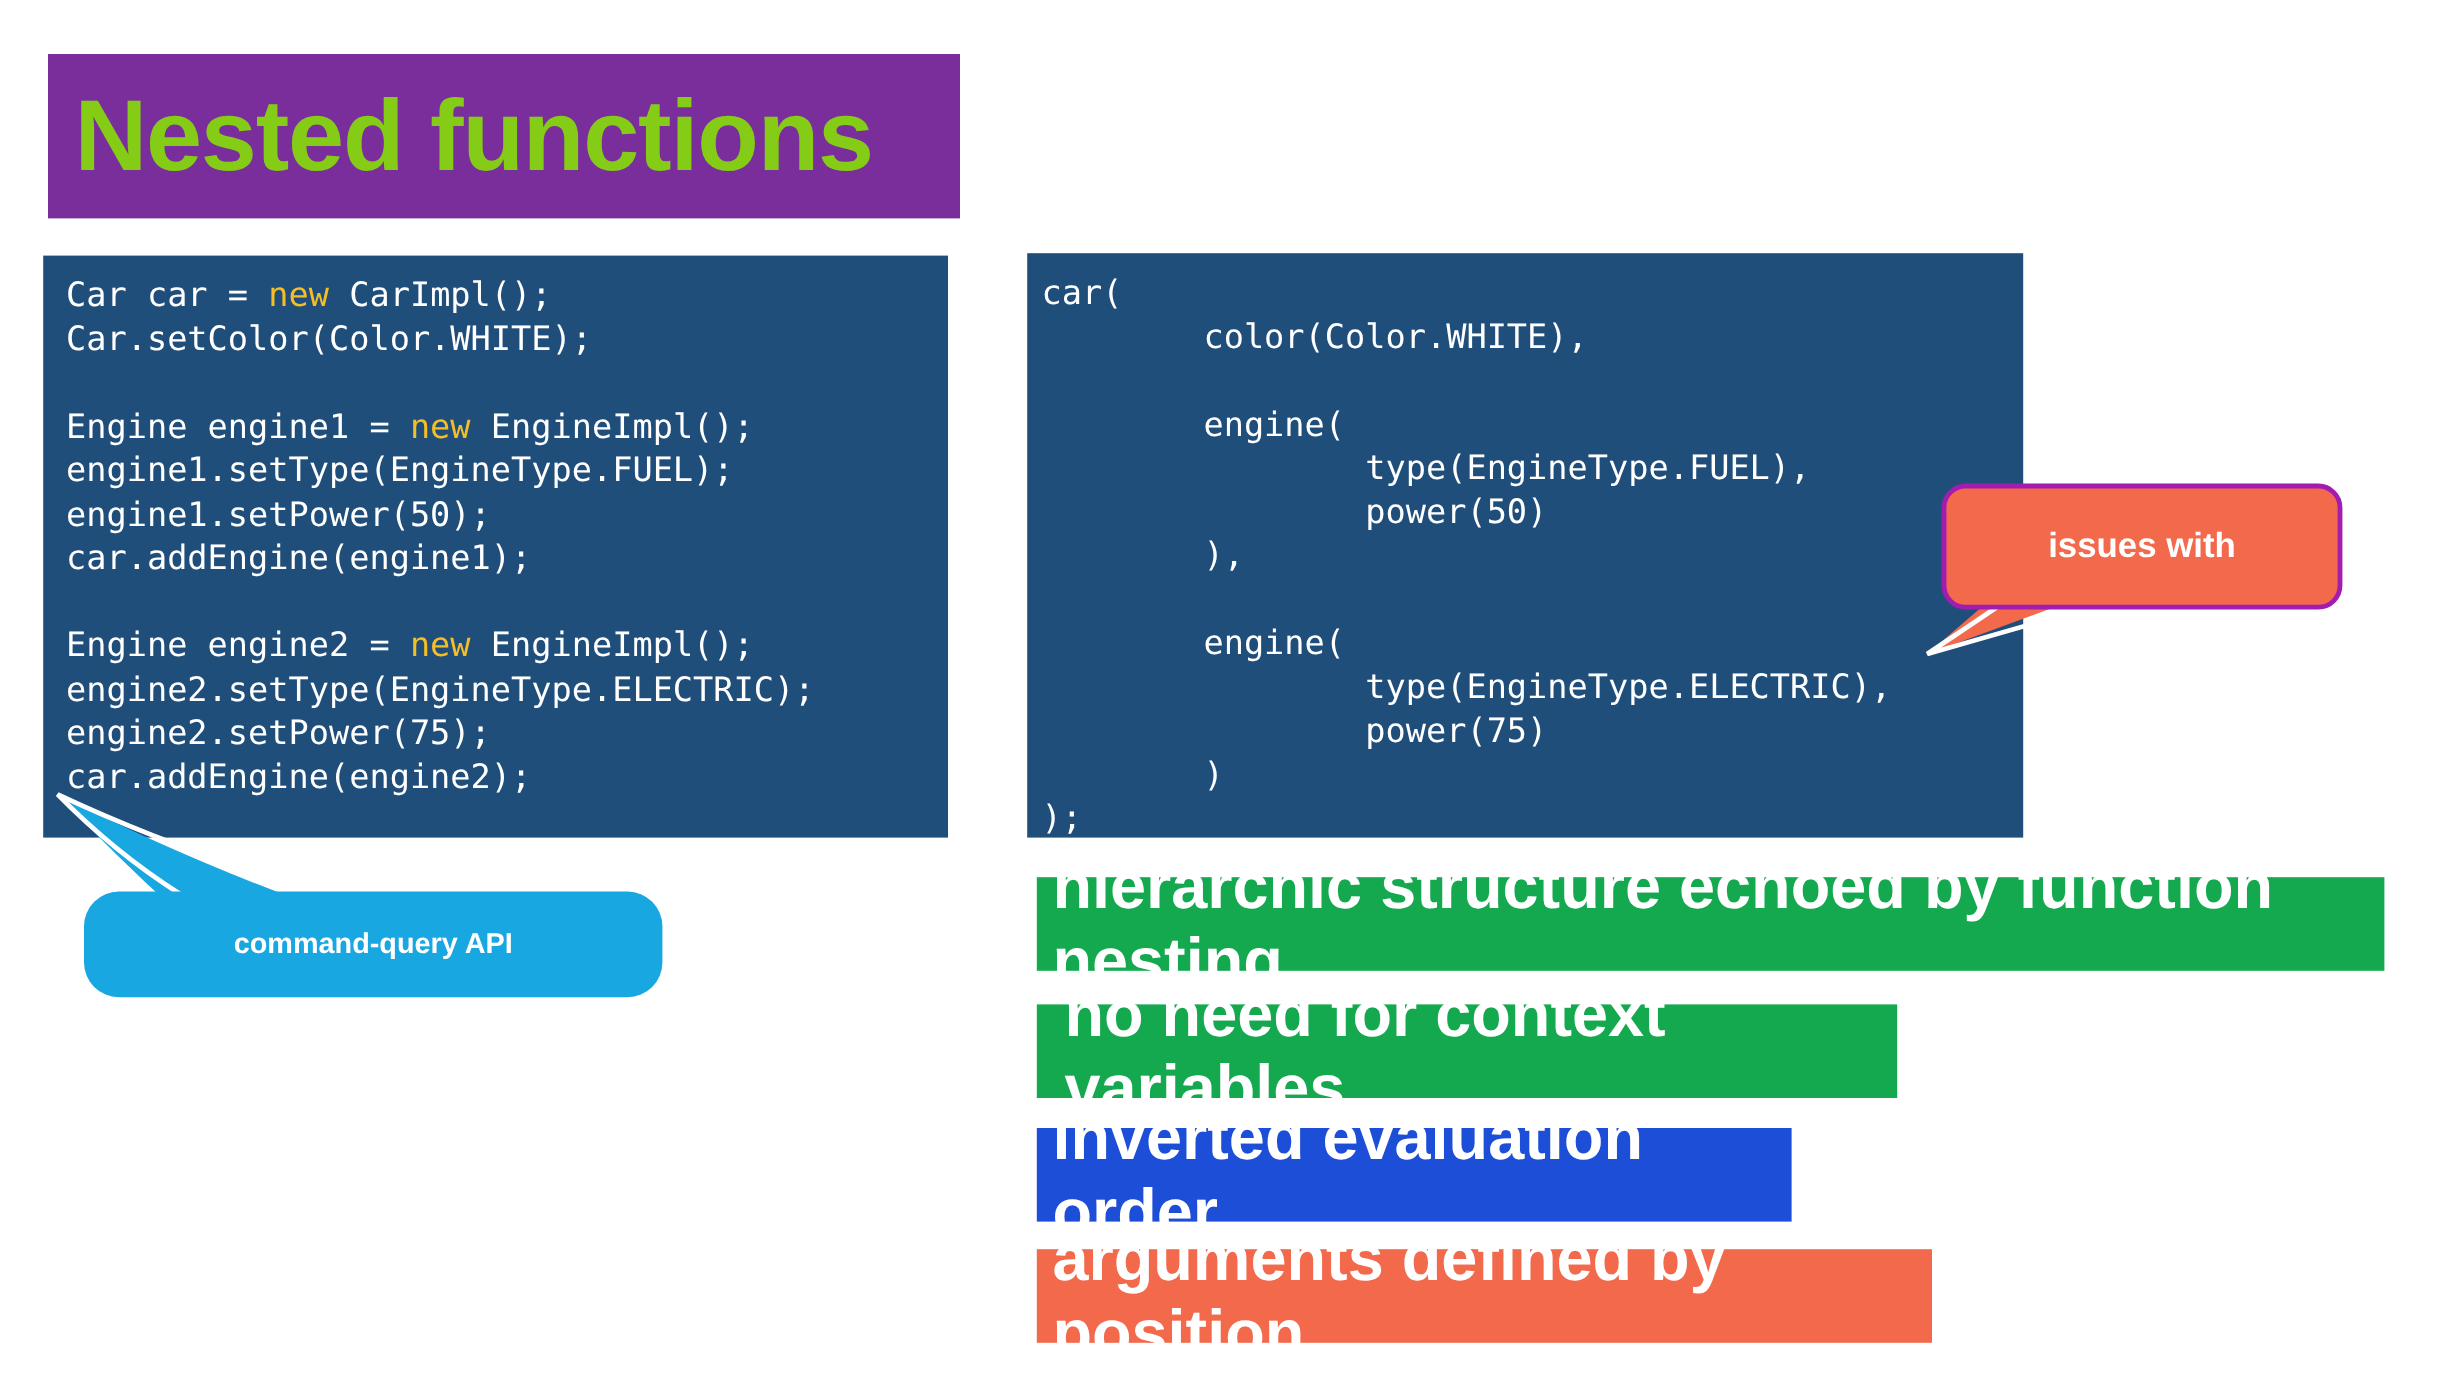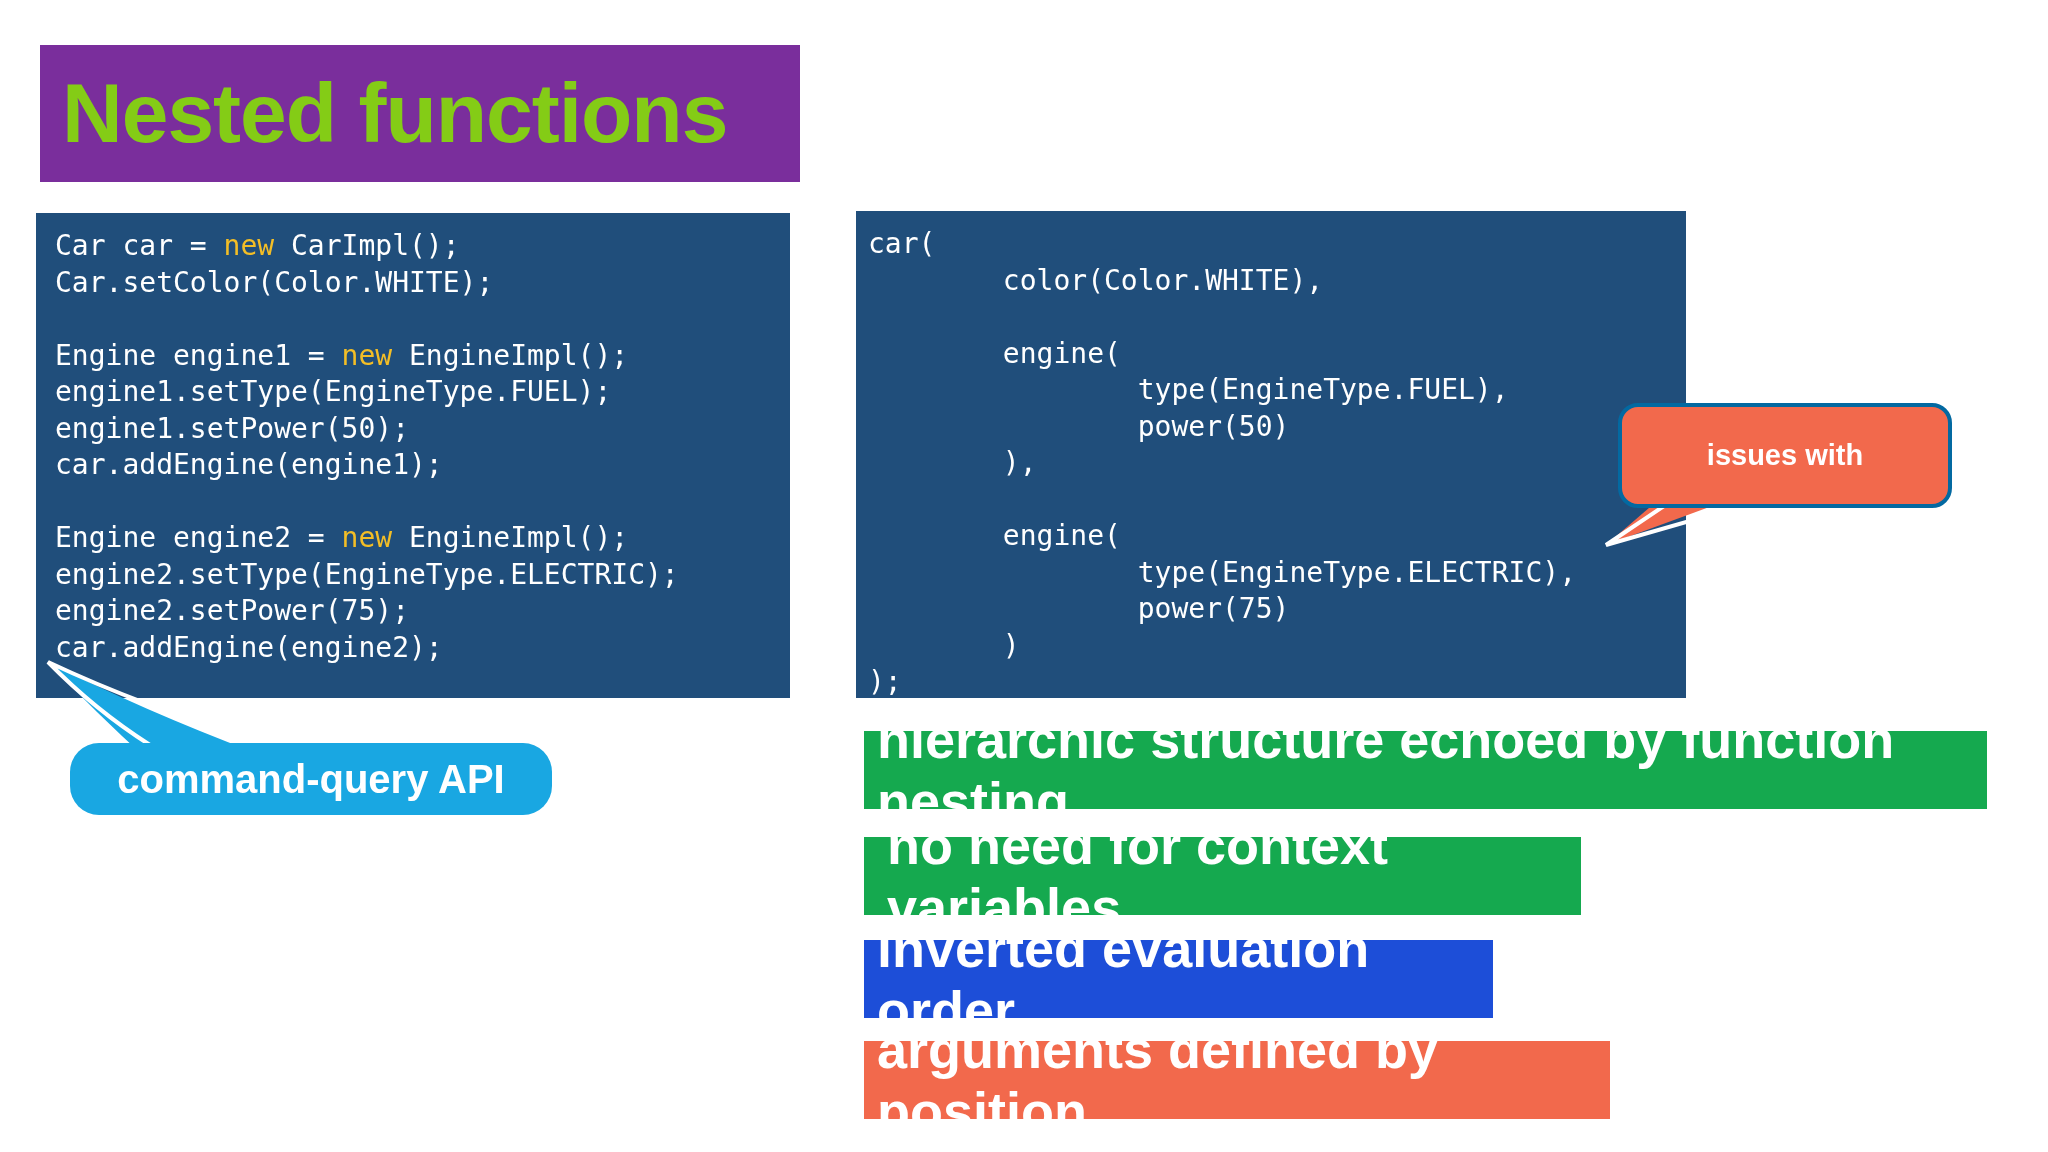--- a/index.html
+++ b/index.html
@@ -28,26 +28,26 @@
   .code-right{left:856px;top:211px;width:830px;height:487px;padding:15px 0 0 12px;}
   .code-line{height:36.5px;line-height:36.5px;}
   .kw{color:#F3BE26;}
 
   
   .bubble{
     display:flex;align-items:center;justify-content:center;text-align:center;
     color:#ffffff;font-weight:bold;z-index:3;
   }
   .bubble-cyan{
-    left:70px;top:743px;width:482px;height:72px;background:#19A7E2;
-    border-radius:29px;font-size:40px;
+    left:70px;top:743px;width:482px;height:88px;background:#19A7E2;
+    border-radius:29px;font-size:24px;
   }
   .bubble-orange{
     left:1618px;top:403px;width:334px;height:105px;background:#F2694C;
-    border-radius:20px;border:4px solid #0369a1;
+    border-radius:20px;border:4px solid #a21caf;
     font-size:29px;line-height:37px;flex-direction:column;
   }
   .tails{left:0;top:0;width:2048px;height:1152px;z-index:2;pointer-events:none;}
 
   
   .banner{
     left:848px;height:78px;display:flex;align-items:center;
     padding-left:13px;color:#ffffff;font-weight:bold;font-size:54px;z-index:1;margin-left:16px;
   }
   .banner--green {background:#15A94F;}

